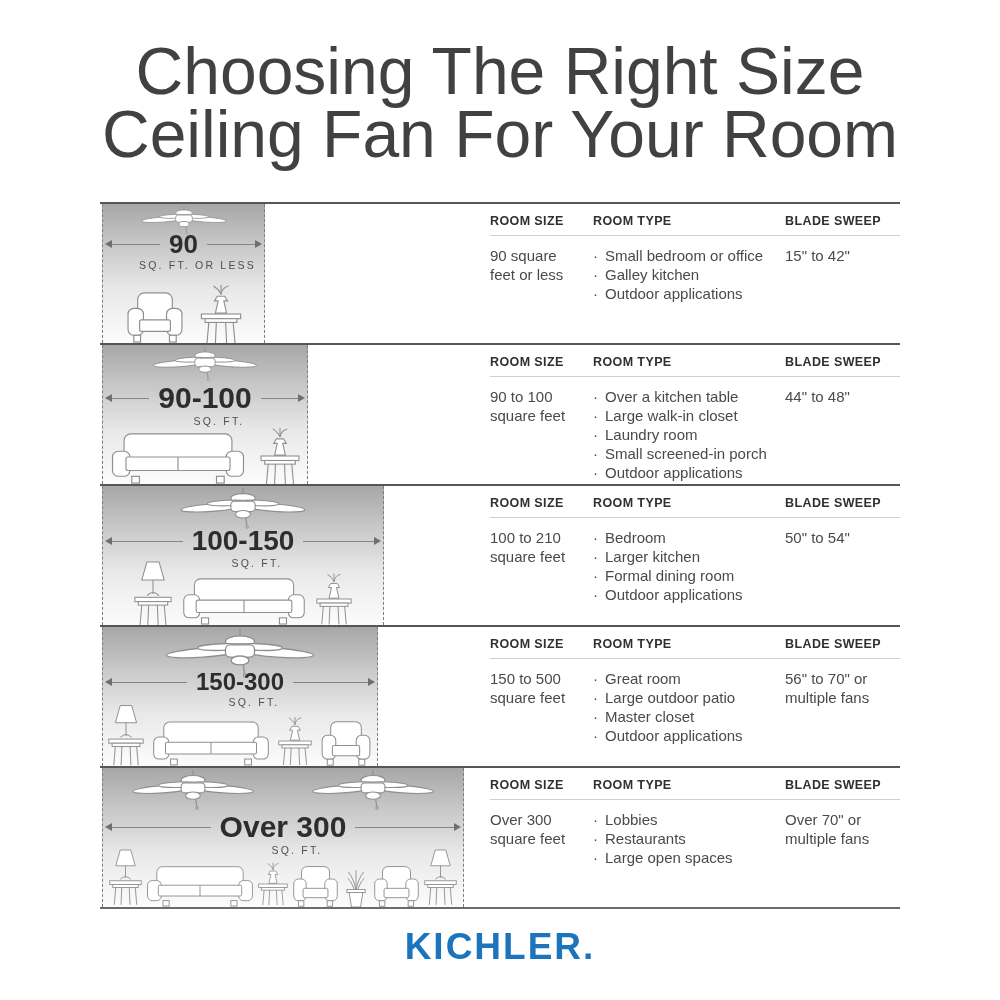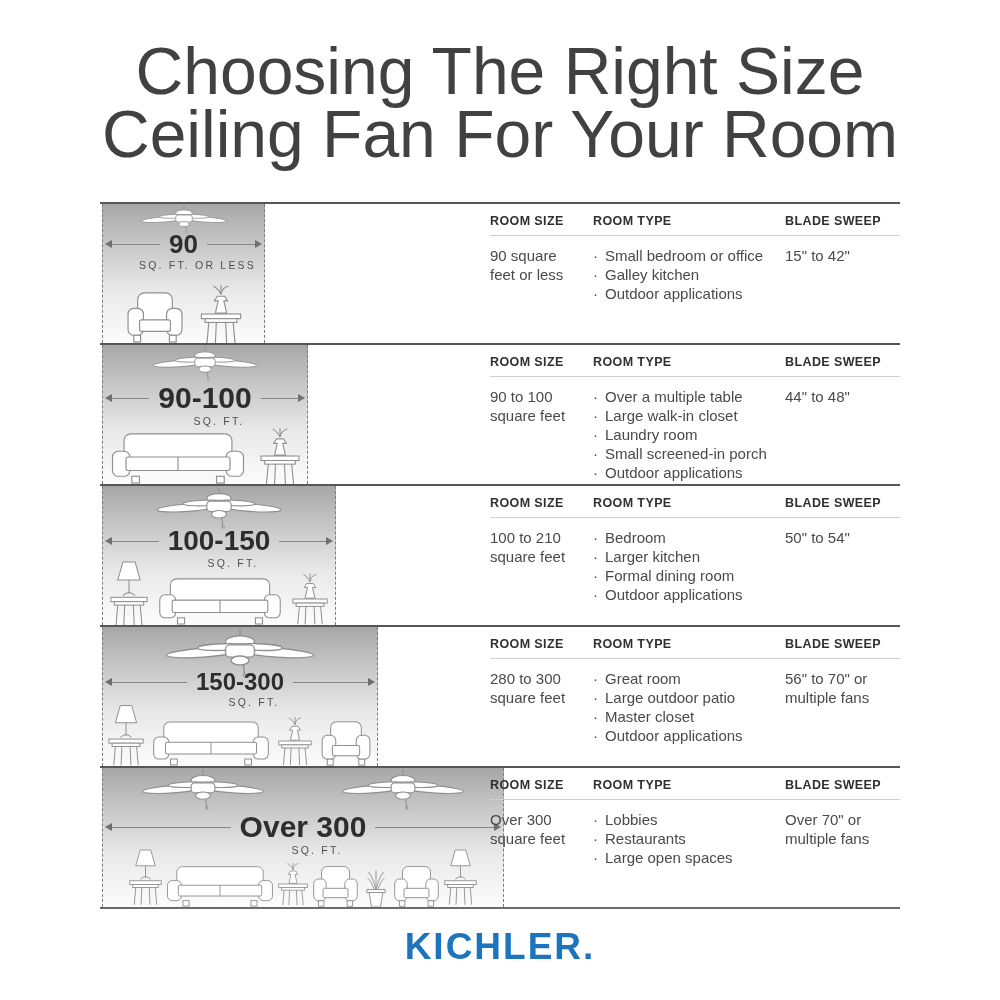--- a/index.html
+++ b/index.html
@@ -12,23 +12,23 @@
   
   .rows-wrap{width:800px;margin:36px auto 0;border-bottom:2px solid #6b6b6b;}
   .row{position:relative;height:141px;border-top:2px solid #565656;box-sizing:border-box;}
 
   
   .illus{position:absolute;top:0;bottom:0;left:2px;
          background:linear-gradient(180deg,#a7a7a7 0%,#c6c6c6 28%,#e9e9e9 62%,#fcfcfc 100%);
          border-left:1px dashed #7c7c7c;border-right:1px dashed #7c7c7c;box-sizing:border-box;}
   .r1 .illus{width:163px}
   .r2 .illus{width:206px}
-  .r3 .illus{width:234px}
+  .r3 .illus{width:282px}
   .r4 .illus{width:276px}
-  .r5 .illus{width:402px}
+  .r5 .illus{width:362px}
 
   .fans{position:absolute;top:2px;left:0;right:0;display:flex;justify-content:center;}
   .r5 .fans{justify-content:space-around;}
   .icon{stroke:#8f8f8f;fill:#ffffff;stroke-width:1.2;display:block;}
   .r1 .fan{width:90px;height:31px}
   .r2 .fan{width:110px;height:38px}
   .r3 .fan{width:132px;height:45px}
   .r4 .fan{width:156px;height:54px}
   .r5 .fan{width:128px;height:44px}
 
@@ -231,21 +231,21 @@
           </svg>
       </div>
     </div>
     <div class="cols">
       <div class="h">ROOM SIZE</div>
       <div class="h">ROOM TYPE</div>
       <div class="h">BLADE SWEEP</div>
       <div class="hr"></div>
       <div class="cell sizecell">90 to 100 square feet</div>
       <ul class="types">
-        <li>Over a multiple table</li>
+        <li>Over a kitchen table</li>
         <li>Large walk-in closet</li>
         <li>Laundry room</li>
         <li>Small screened-in porch</li>
         <li>Outdoor applications</li>
       </ul>
       <div class="cell sweep">44" to 48"</div>
     </div>
   </section>
 
   <section class="row r3">
@@ -323,21 +323,21 @@
         <svg class="icon armchair">
             <use href="#armchair"></use>
           </svg>
       </div>
     </div>
     <div class="cols">
       <div class="h">ROOM SIZE</div>
       <div class="h">ROOM TYPE</div>
       <div class="h">BLADE SWEEP</div>
       <div class="hr"></div>
-      <div class="cell sizecell">280 to 300 square feet</div>
+      <div class="cell sizecell">150 to 500 square feet</div>
       <ul class="types">
         <li>Great room</li>
         <li>Large outdoor patio</li>
         <li>Master closet</li>
         <li>Outdoor applications</li>
       </ul>
       <div class="cell sweep">56" to 70" or multiple fans</div>
     </div>
   </section>
 

